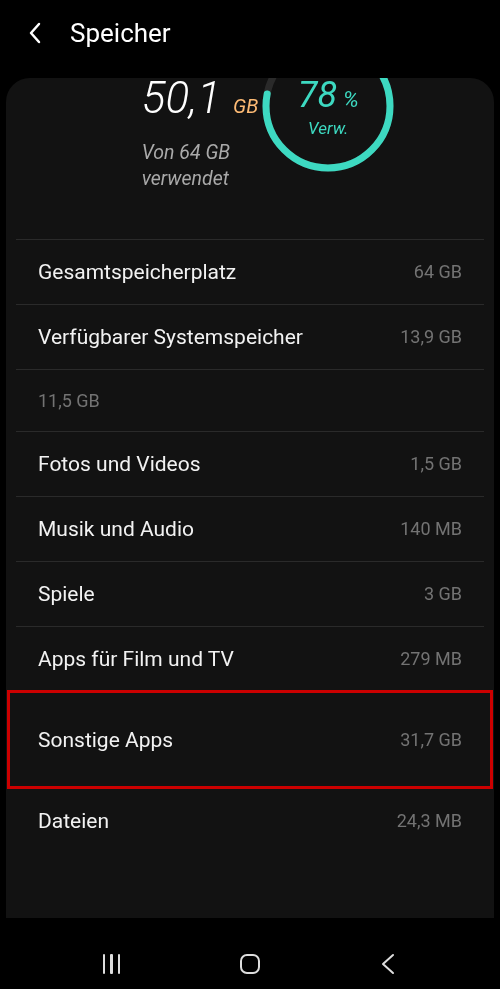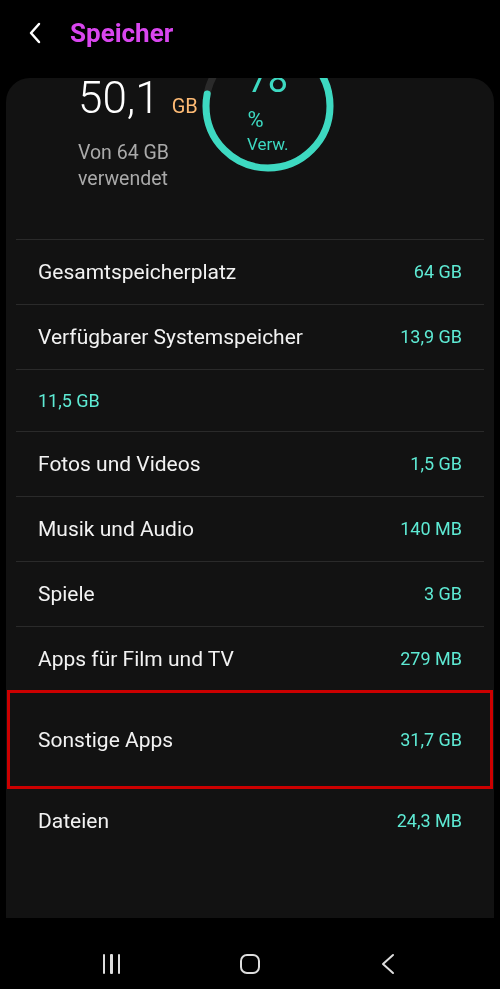--- a/index.html
+++ b/index.html
@@ -29,37 +29,38 @@
       display: flex;
       align-items: center;
       justify-content: center;
     }
     .back-icon svg {
       width: 14px;
       height: 24px;
     }
     .header-title {
       font-size: 26px;
-      font-weight: 700;
-      color: #d946ef;
+      font-weight: 400;
+      color: #ffffff;
     }
     .content {
       background: #121212;
       margin: 12px 6px 0 6px;
       border-radius: 24px 24px 0 0;
       overflow: hidden;
       position: relative;
       height: 840px;
     }
     .summary {
       display: flex;
-      justify-content: flex-start;
+      justify-content: center;
       align-items: flex-start;
       padding: 0 36px 46px 72px;
       position: relative;
+      font-style: italic;
     }
     .summary-text {
       margin-top: -6px;
     }
     .usage-value {
       display: flex;
       align-items: baseline;
       gap: 12px;
     }
     .usage-number {
@@ -100,21 +101,20 @@
       display: flex;
       flex-direction: column;
       align-items: center;
       justify-content: center;
     }
     .ring-percent {
       display: flex;
       align-items: baseline;
       gap: 6px;
       color: #3dd9c1;
-      flex-direction: column;
     }
     .ring-number {
       font-size: 36px;
       font-weight: 400;
     }
     .ring-symbol {
       font-size: 22px;
     }
     .ring-label {
       font-size: 17px;
@@ -132,21 +132,21 @@
       border-top: 1px solid #2a2a2a;
     }
     .item-label {
       font-size: 21px;
       color: #f2f2f2;
       font-weight: 400;
       text-align: center;
     }
     .item-value {
       font-size: 18px;
-      color: #5eead4;
+      color: #737373;
     }
     .highlighted {
       position: relative;
       outline: 3px solid #cc0000;
       outline-offset: -2px;
       margin: 0 -8px;
       padding: 36px 30px;
     }
     .nav-bar {
       position: absolute;

